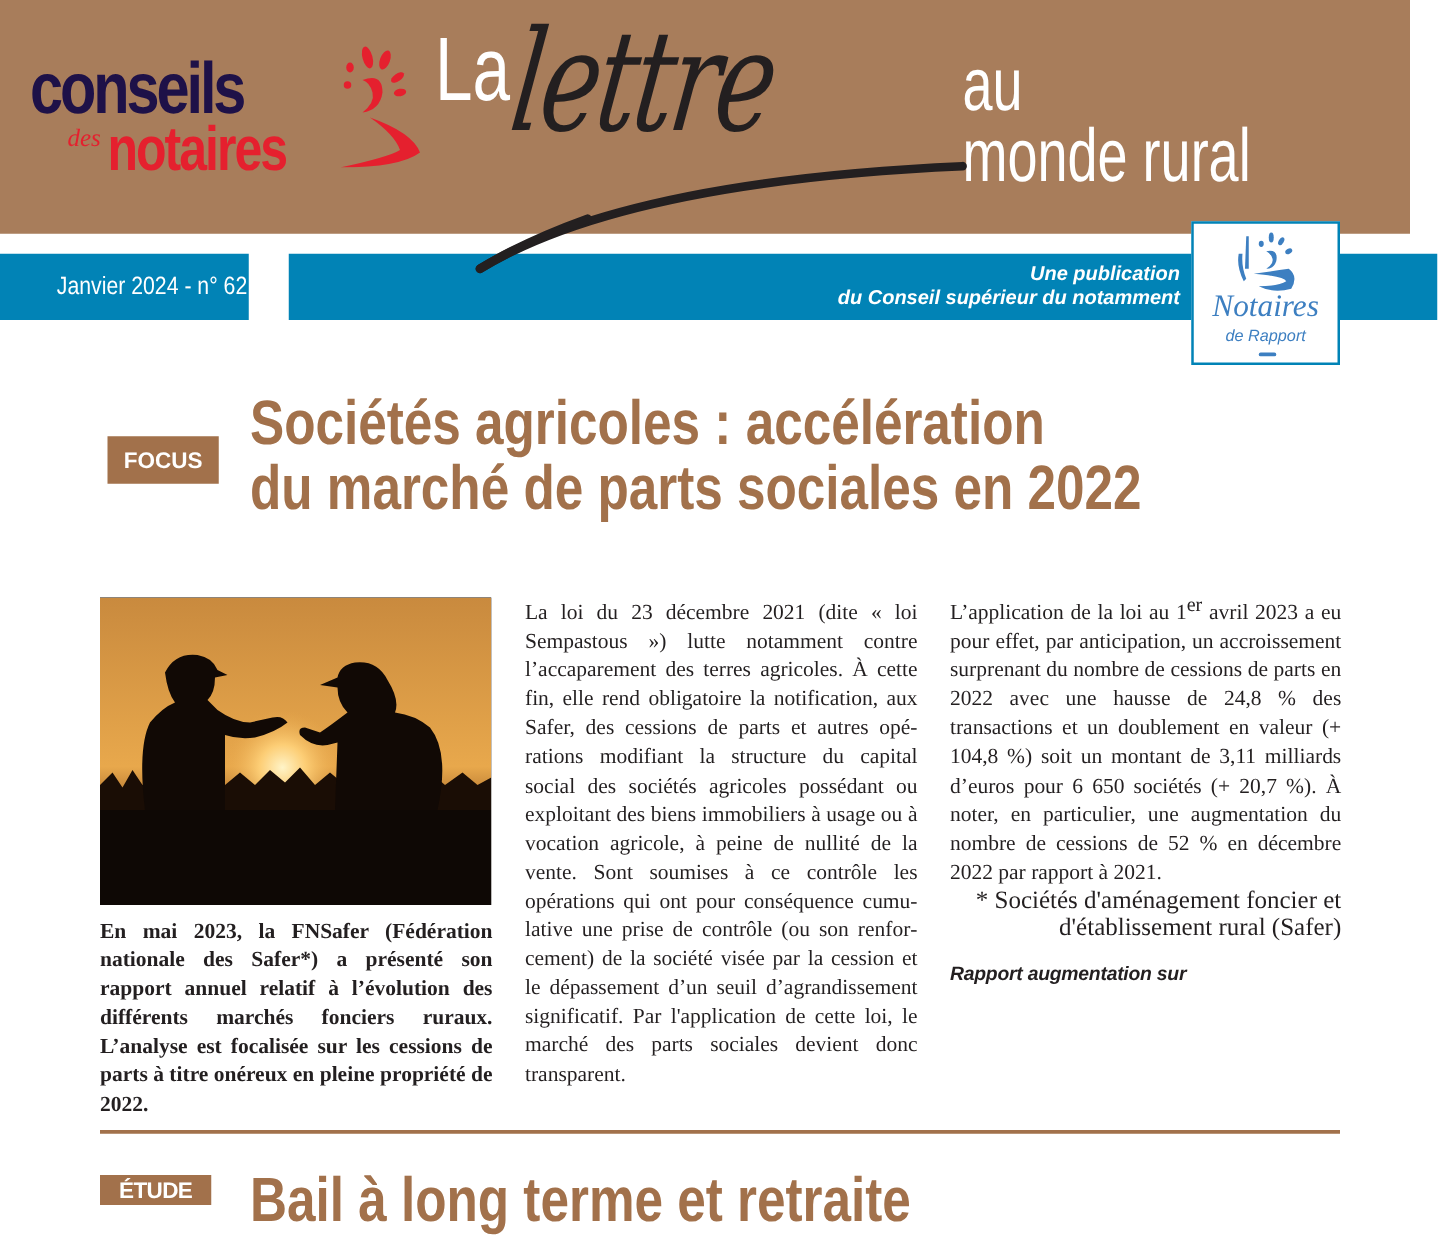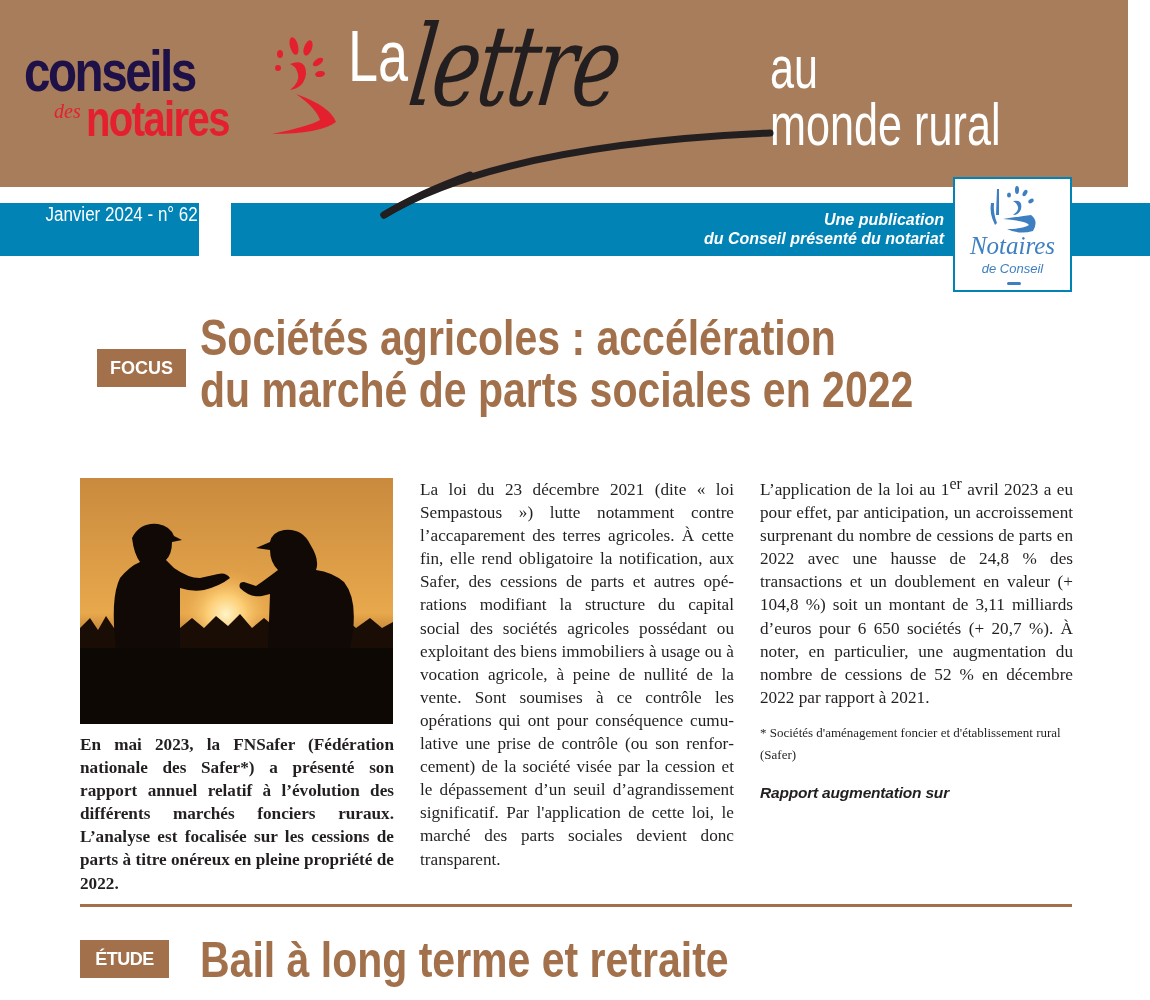--- a/index.html
+++ b/index.html
@@ -54,21 +54,21 @@
     .title-monde {
       position: absolute; left: 770px; top: 95px;
       font-family: "Liberation Sans", sans-serif;
       font-size: 60px; line-height: 60px; color: #ffffff;
       transform: scaleX(0.72); transform-origin: left top; white-space: nowrap;
     }
 
     
     .issue-box {
       position: absolute; left: 0; top: 203px; width: 199px; height: 53px;
-      background: #0183b6; display: flex; justify-content: center; padding-left: 44px;
+      background: #0183b6; display: flex; align-items: center; justify-content: center; padding-left: 44px;
     }
     .issue-text {
       font-family: "Liberation Sans", sans-serif; font-size: 20px; color: #ffffff;
       transform: scaleX(0.85); white-space: nowrap;
     }
     .pub-bar {
       position: absolute; left: 231px; top: 203px; width: 919px; height: 53px;
       background: #0183b6;
     }
     .pub-text {
@@ -95,22 +95,22 @@
       position: absolute; left: 52px; top: 103px; width: 14px; height: 3px;
       background: #3d7fc1; border-radius: 2px;
     }
 
     
     .tag {
       position: absolute; background: #a2714b; color: #ffffff;
       font-family: "Liberation Sans", sans-serif; font-weight: bold;
       display: flex; align-items: center; justify-content: center;
     }
-    .tag-focus { left: 97px; top: 349px; width: 89px; height: 38px; font-size: 18px; }
-    .tag-etude { left: 80px; top: 940px; width: 89px; height: 38px; font-size: 18px; letter-spacing: -0.5px; }
+    .tag-focus { left: 86px; top: 349px; width: 89px; height: 38px; font-size: 18px; }
+    .tag-etude { left: 80px; top: 940px; width: 89px; height: 24px; font-size: 18px; letter-spacing: -0.5px; }
 
     .headline {
       position: absolute; color: #a2714b;
       font-family: "Liberation Sans", sans-serif; font-weight: bold;
       transform: scaleX(0.82); transform-origin: left top; white-space: nowrap;
     }
     .headline-focus { left: 200px; top: 312px; font-size: 50px; line-height: 52px; }
     .headline-etude { left: 200px; top: 934px; font-size: 50px; line-height: 52px; }
 
     .rule {
@@ -123,21 +123,21 @@
       background: #0e0805;
     }
     .col {
       position: absolute; font-size: 17.2px; line-height: 23.1px; color: #231f20;
       text-align: justify; hyphens: manual;
     }
     .col p { margin: 0; }
     .col-1 { left: 80px; top: 733px; width: 314px; font-weight: bold; }
     .col-2 { left: 420px; top: 478px; width: 314px; }
     .col-3 { left: 760px; top: 478px; width: 313px; }
-    .col-3 .footnote { margin-top: 13px; font-size: 13px; line-height: 22px; text-align: left; }
+    .col-3 .footnote { font-size: 20px; line-height: 22px; text-align: right; }
     .col-3 .report {
       margin-top: 15px; font-family: "Liberation Sans", sans-serif; font-style: italic; font-weight: bold;
       font-size: 15.5px; line-height: 23px; text-align: left; color: #231f20; letter-spacing: -0.2px;
     }
     sup { font-size: 16px; line-height: 0; vertical-align: 6px; }
   </style>
 </head>
 <body>
 
 <div class="banner">
@@ -166,40 +166,40 @@
 <svg class="title-swoosh" viewBox="0 0 420 110" style="z-index:3">
   <path d="M24 100 Q140 30 410 18" stroke="#231f20" stroke-width="7" fill="none" stroke-linecap="round"></path>
 </svg>
 
 <div class="issue-box">
   <span class="issue-text">Janvier 2024 - n° 62</span>
 </div>
 <div class="pub-bar">
   <div class="pub-text">
     <div>Une publication</div>
-    <div>du Conseil présenté du notariat</div>
+    <div>du Conseil supérieur du notamment</div>
   </div>
 </div>
 <svg style="position:absolute;left:360px;top:115px;width:420px;height:110px;z-index:4" viewBox="0 0 420 110">
   <path d="M24 100 Q60 78 110 60" stroke="#231f20" stroke-width="7" fill="none" stroke-linecap="round"></path>
 </svg>
 
 <div class="ndf-logo">
   <svg class="ndf-mark" viewBox="0 0 56 52">
     <path d="M10 4 L12 4 L12 30 L9 30 Z" fill="#3d7fc1"></path>
     <path d="M4 18 Q2 28 8 40 L10 38 Q6 28 7 18 Z" fill="#3d7fc1"></path>
     <ellipse cx="30" cy="5" rx="2" ry="4" fill="#3d7fc1"></ellipse>
     <ellipse cx="38" cy="8" rx="2" ry="3.5" fill="#3d7fc1" transform="rotate(30 38 8)"></ellipse>
     <ellipse cx="44" cy="16" rx="2" ry="3" fill="#3d7fc1" transform="rotate(60 44 16)"></ellipse>
     <ellipse cx="22" cy="10" rx="2" ry="2.5" fill="#3d7fc1"></ellipse>
     <path d="M26 16 Q36 14 34 24 Q32 30 26 30 Q32 26 31 22 Q30 18 26 16 Z" fill="#3d7fc1"></path>
     <path d="M16 34 Q30 32 44 30 Q52 36 46 46 Q32 50 20 44 Q36 44 42 40 Q40 36 16 34 Z" fill="#3d7fc1"></path>
   </svg>
   <div class="ndf-name">Notaires</div>
-  <div class="ndf-sub">de Conseil</div>
+  <div class="ndf-sub">de Rapport</div>
   <div class="ndf-dash"></div>
 </div>
 
 <div class="tag tag-focus">FOCUS</div>
 <h1 class="headline headline-focus">
   <div>Sociétés agricoles : accélération</div>
   <div>du marché de parts sociales en 2022</div>
 </h1>
 
 <div class="photo" title="Deux agriculteurs se serrant la main dans un champ de blé au coucher du soleil">

